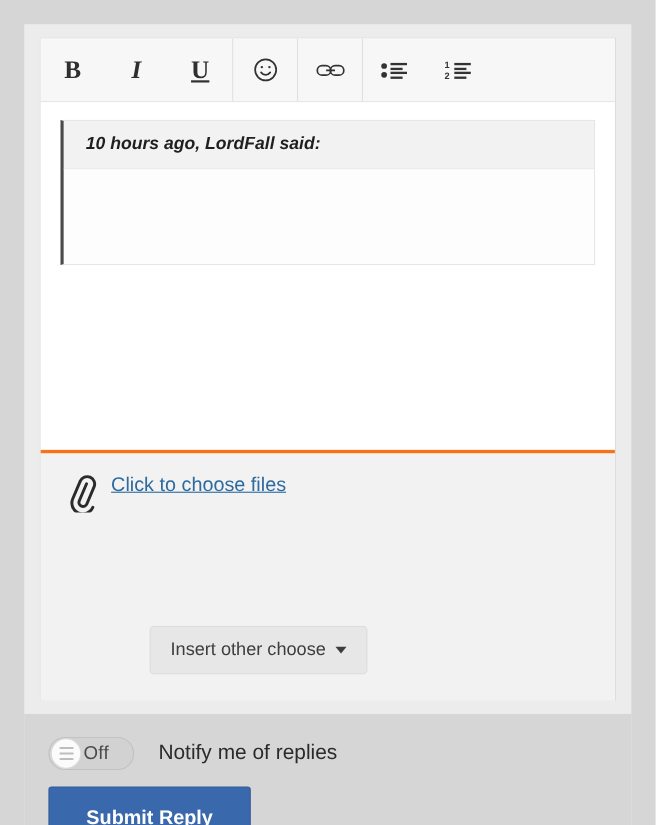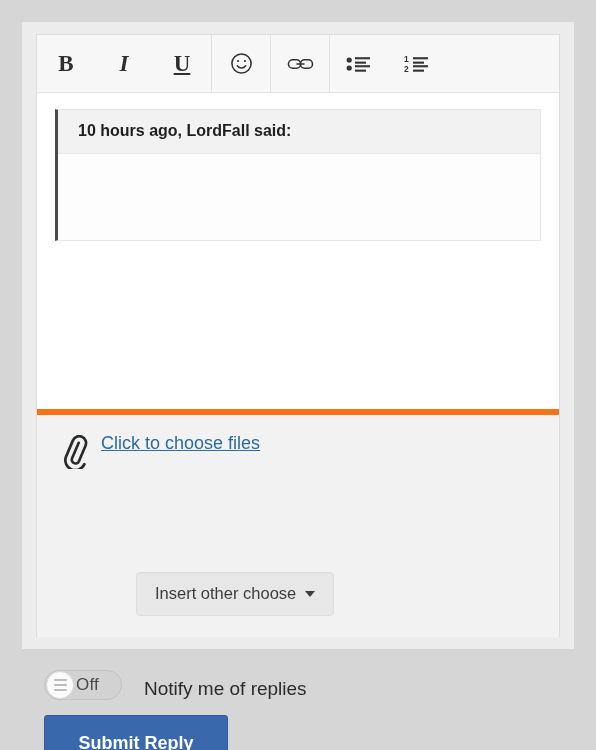--- a/index.html
+++ b/index.html
@@ -86,20 +86,21 @@
   }
   .tb-btn svg { display: block; }
 
   
   .editor-body {
     position: relative;
     height: 316px;
     background: #fff;
     padding: 16px 8px 0 18px;
     box-sizing: border-box;
+    font-style: italic;
   }
   .quote {
     border: 1px solid #e6e6e6;
     border-left: 3px solid #4a4a4a;
     background: #fcfcfc;
     width: 486px;
     box-sizing: border-box;
   }
   .quote-head {
     background: #f2f2f2;
@@ -110,21 +111,21 @@
     color: #1f1f1f;
   }
   .quote-body {
     height: 86px;
     background: #fdfdfd;
   }
 
   
   .attach {
     background: #f2f2f2;
-    border-top: 6px solid #f97316;
+    border-top: 3px solid #f97316;
     height: 228px;
     padding: 18px 20px 0 20px;
     box-sizing: border-box;
     position: relative;
   }
   .attach-row {
     display: flex;
     align-items: flex-start;
   }
   .clip-icon {
@@ -180,21 +181,21 @@
     top: 627px;
     width: 552px;
     height: 101px;
     background: #d6d6d6;
   }
   .notify-row {
     position: absolute;
     left: 22px;
     top: 21px;
     display: flex;
-    align-items: flex-end;
+    align-items: center;
   }
   .toggle {
     position: relative;
     width: 78px;
     height: 30px;
     border-radius: 16px;
     background: #d2d2d2;
     border: 1px solid #c2c2c2;
     box-sizing: border-box;
     cursor: pointer;

